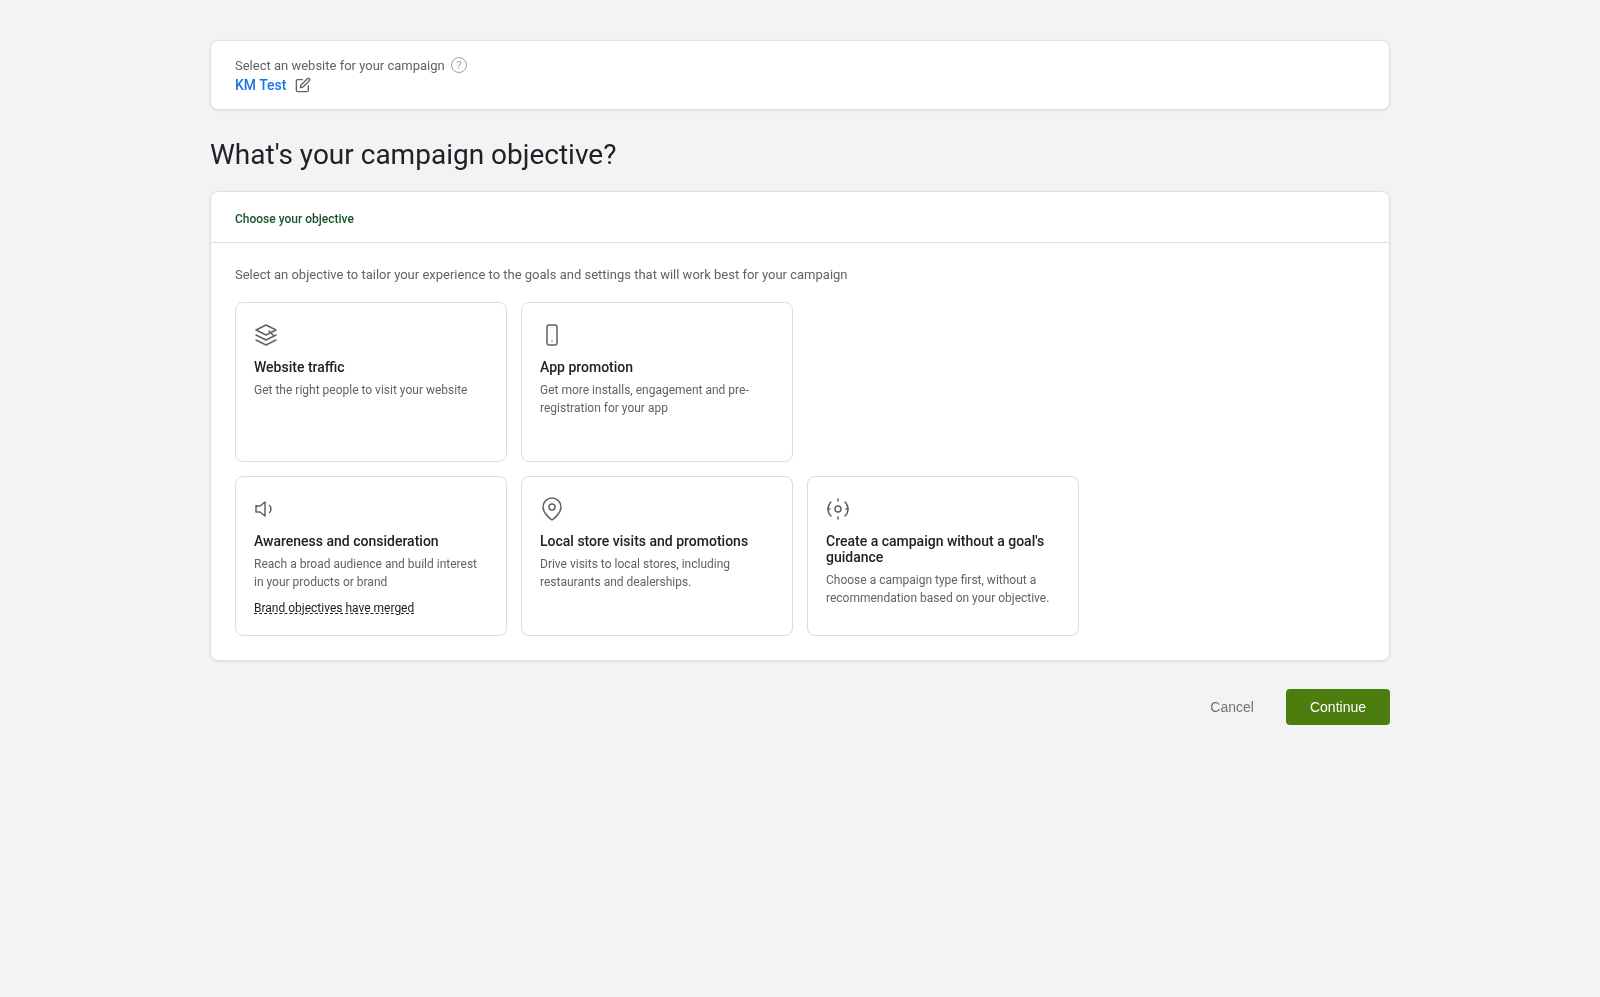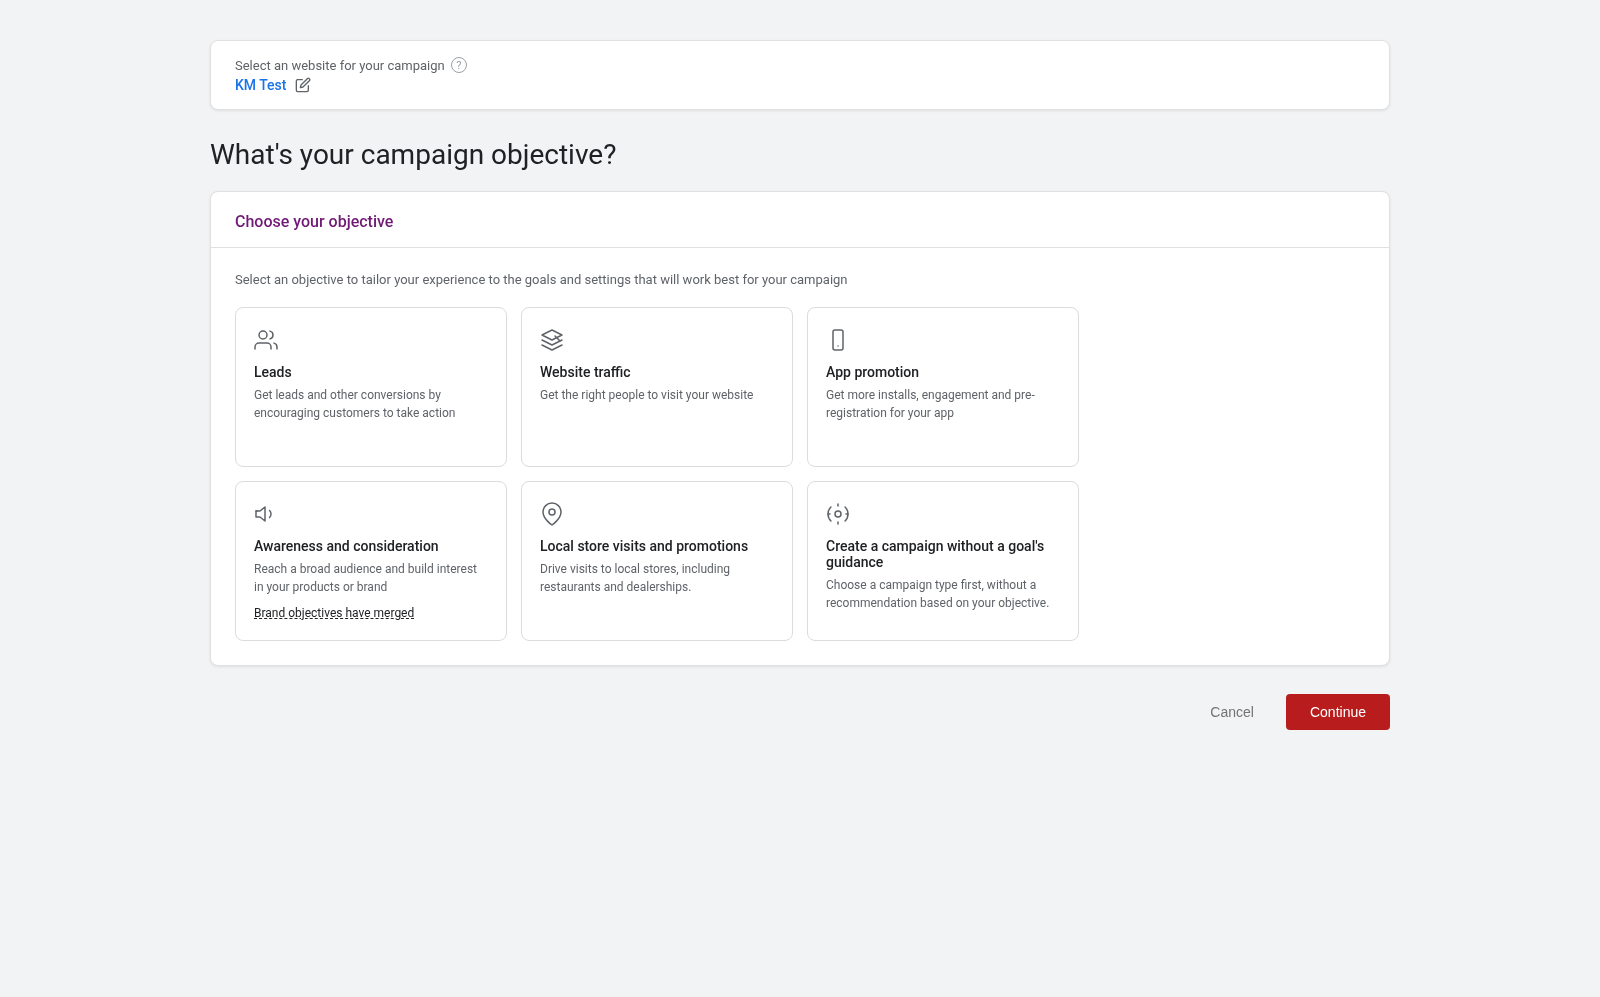--- a/index.html
+++ b/index.html
@@ -86,23 +86,23 @@
       overflow: hidden;
       box-shadow: 0 1px 3px rgba(0,0,0,0.08);
     }
 
     .card-header {
       padding: 20px 24px 16px;
       border-bottom: 1px solid #e0e0e0;
     }
 
     .card-header-title {
-      font-size: 16px;
-      font-weight: 500;
-      color: #701a75;
+      font-size: 12px;
+      font-weight: 500;
+      color: #14532d;
     }
 
     .card-body {
       padding: 24px;
     }
 
     .card-subtitle {
       font-size: 13px;
       color: #5f6368;
       margin-bottom: 20px;
@@ -182,21 +182,21 @@
       border: none;
       color: #737373;
       font-size: 14px;
       font-weight: 500;
       padding: 10px 20px;
       cursor: pointer;
       border-radius: 4px;
     }
 
     .btn-continue {
-      background: #b91c1c;
+      background: #4d7c0f;
       border: none;
       color: #fff;
       font-size: 14px;
       font-weight: 500;
       padding: 10px 24px;
       cursor: pointer;
       border-radius: 4px;
     }
 
     
@@ -228,32 +228,20 @@
 <div class="objective-card">
   <div class="card-header">
     <div class="card-header-title">Choose your objective</div>
   </div>
   <div class="card-body">
     <div class="card-subtitle">Select an objective to tailor your experience to the goals and settings that will work best for your campaign</div>
 
     <div class="objectives-grid">
 
 
-      <div class="objective-tile">
-        <div class="tile-icon">
-          <svg width="24" height="24" viewBox="0 0 24 24" fill="none" stroke="#5f6368" stroke-width="1.5" stroke-linecap="round" stroke-linejoin="round">
-            <path d="M17 21v-2a4 4 0 0 0-4-4H5a4 4 0 0 0-4 4v2"></path>
-            <circle cx="9" cy="7" r="4"></circle>
-            <path d="M23 21v-2a4 4 0 0 0-3-3.87"></path>
-            <path d="M16 3.13a4 4 0 0 1 0 7.75"></path>
-          </svg>
-        </div>
-        <div class="tile-title">Leads</div>
-        <div class="tile-desc">Get leads and other conversions by encouraging customers to take action</div>
-      </div>
 
       <div class="objective-tile">
         <div class="tile-icon">
           <svg width="24" height="24" viewBox="0 0 24 24" fill="none" stroke="#5f6368" stroke-width="1.5" stroke-linecap="round" stroke-linejoin="round">
             <path d="M12 2L2 7l10 5 10-5-10-5z"></path>
             <path d="M2 17l10 5 10-5"></path>
             <path d="M2 12l10 5 10-5"></path>
 
             <line x1="15" y1="8" x2="20" y2="13" stroke="#5f6368" stroke-width="1.5"></line>
           </svg>

